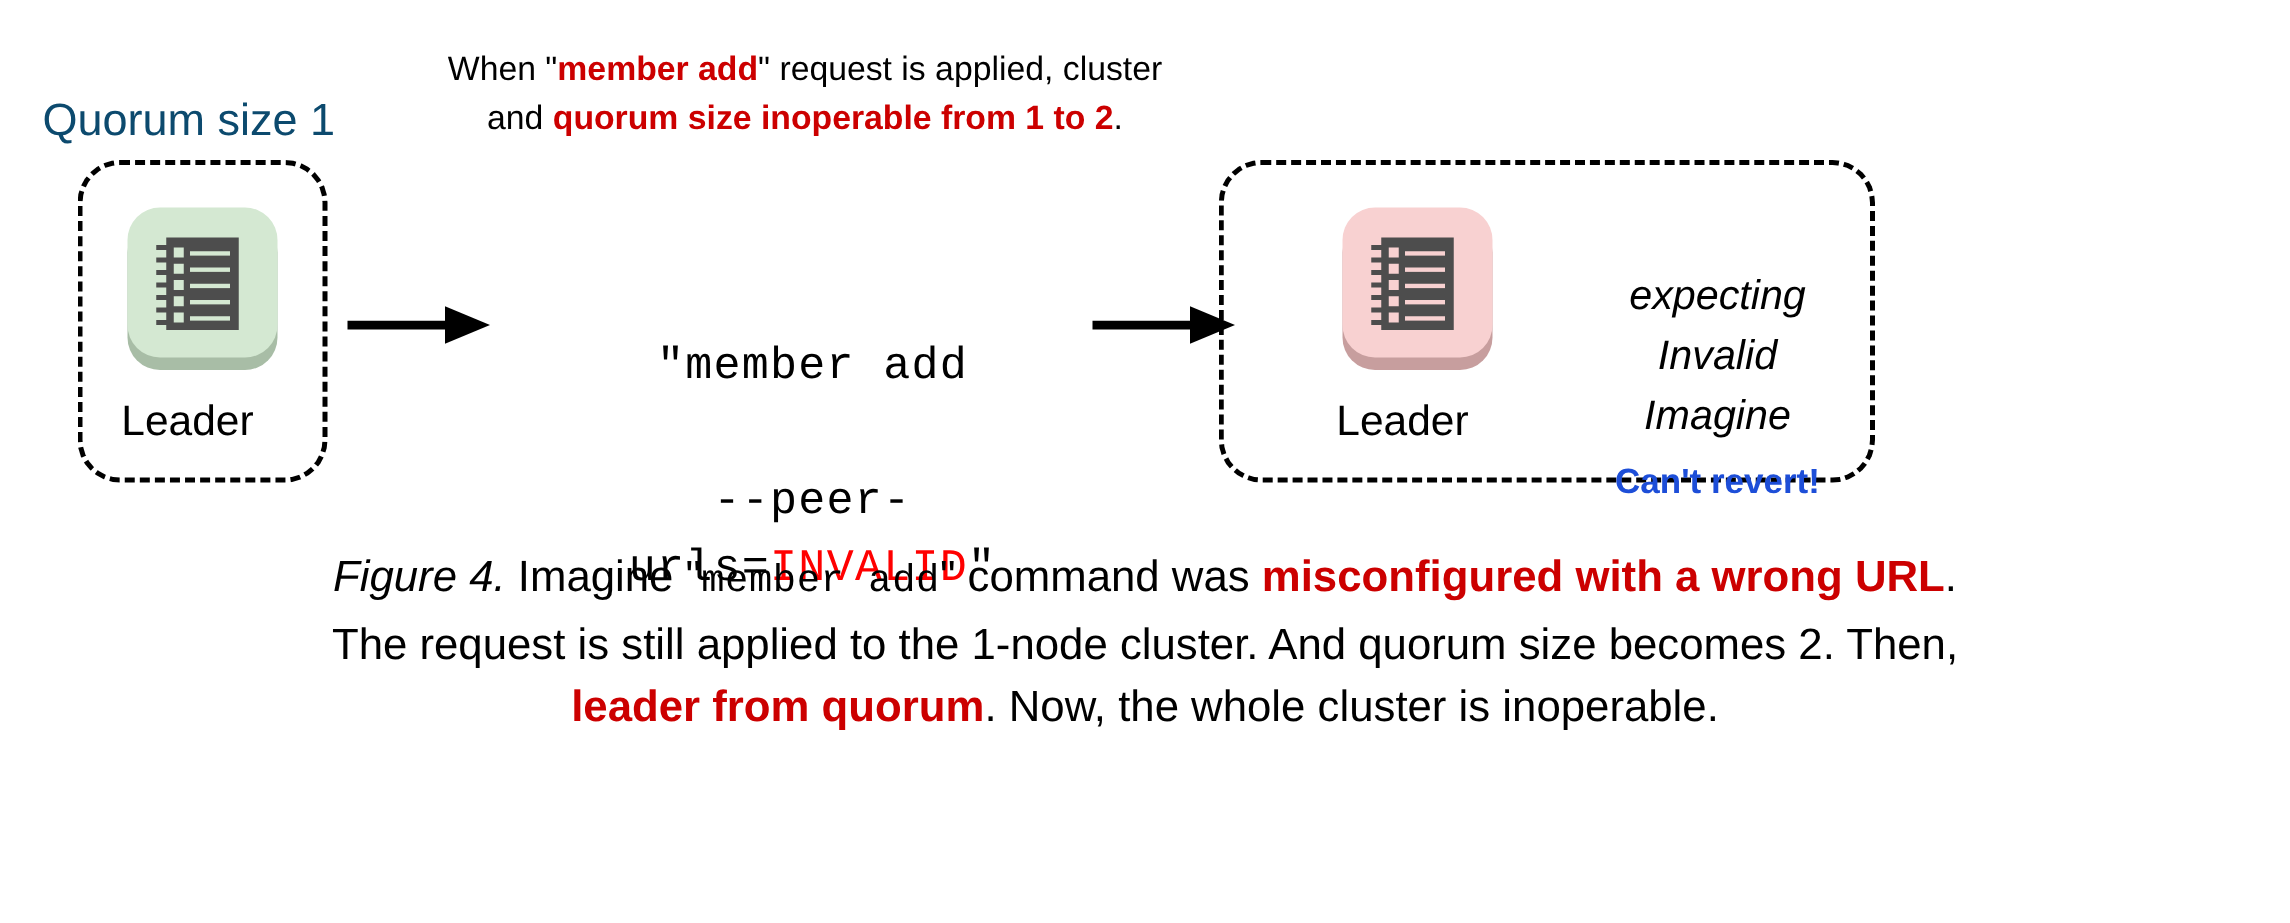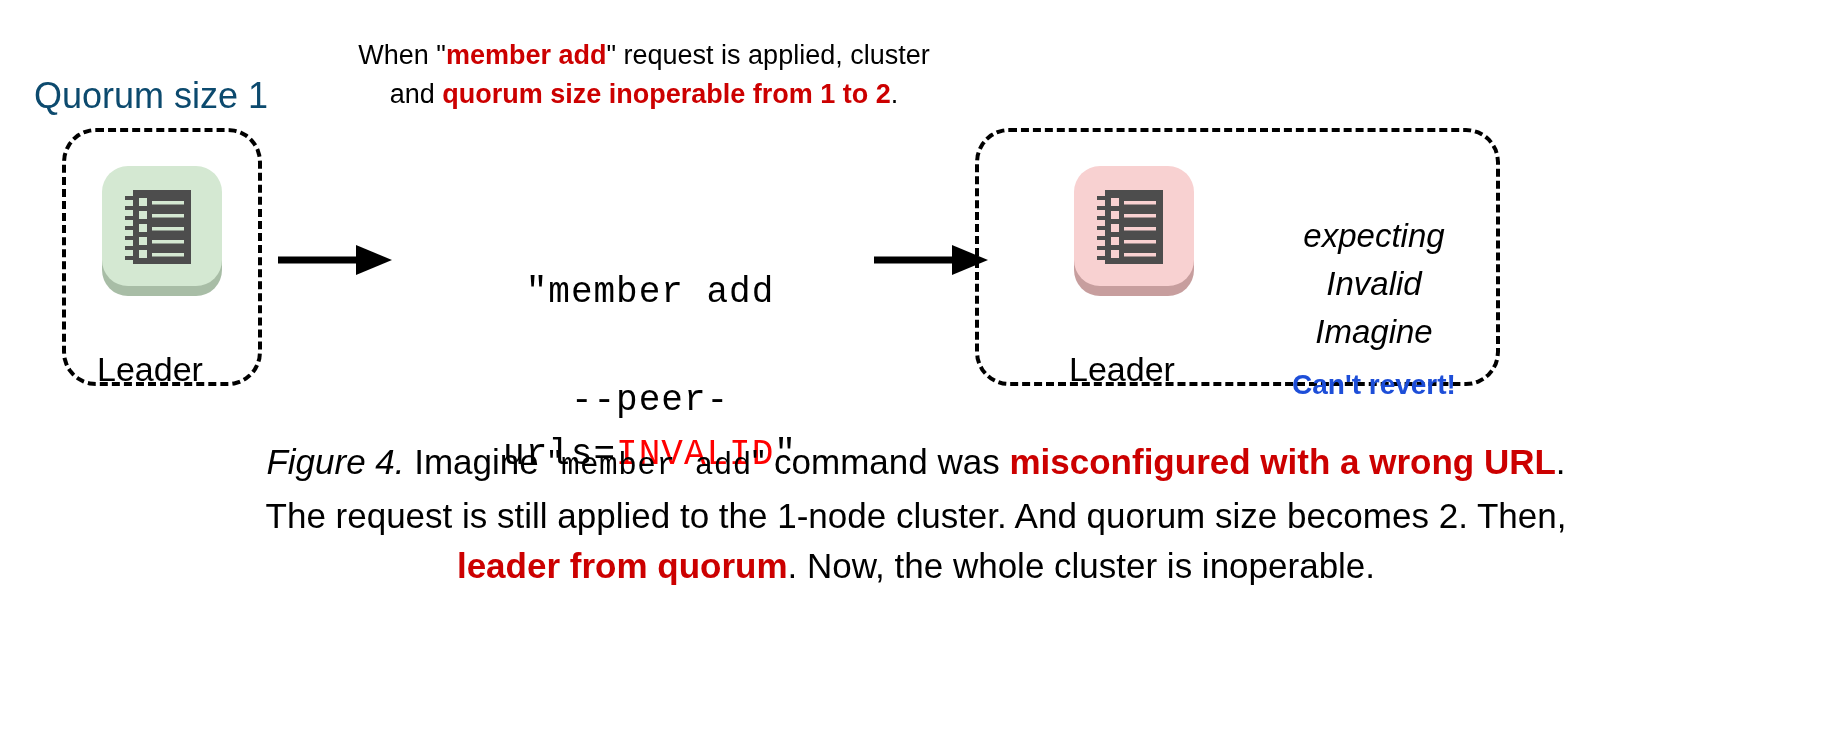--- a/index.html
+++ b/index.html
@@ -69,21 +69,20 @@
     position: absolute;
     left: 4px; top: 6px;
     width: 120px; height: 120px;
   }
 
   .role-label {
     position: absolute;
     font-size: 34px;
     line-height: 38px;
     white-space: nowrap;
-    margin-top: 32px;
   }
   #role-left  { left: 97px;  top: 318px; }
   #role-right { left: 1069px; top: 318px; }
 
   
   .arrow { position: absolute; }
   #arrow-1 { left: 276px; top: 240px; }
   #arrow-2 { left: 872px; top: 240px; }
 
   

